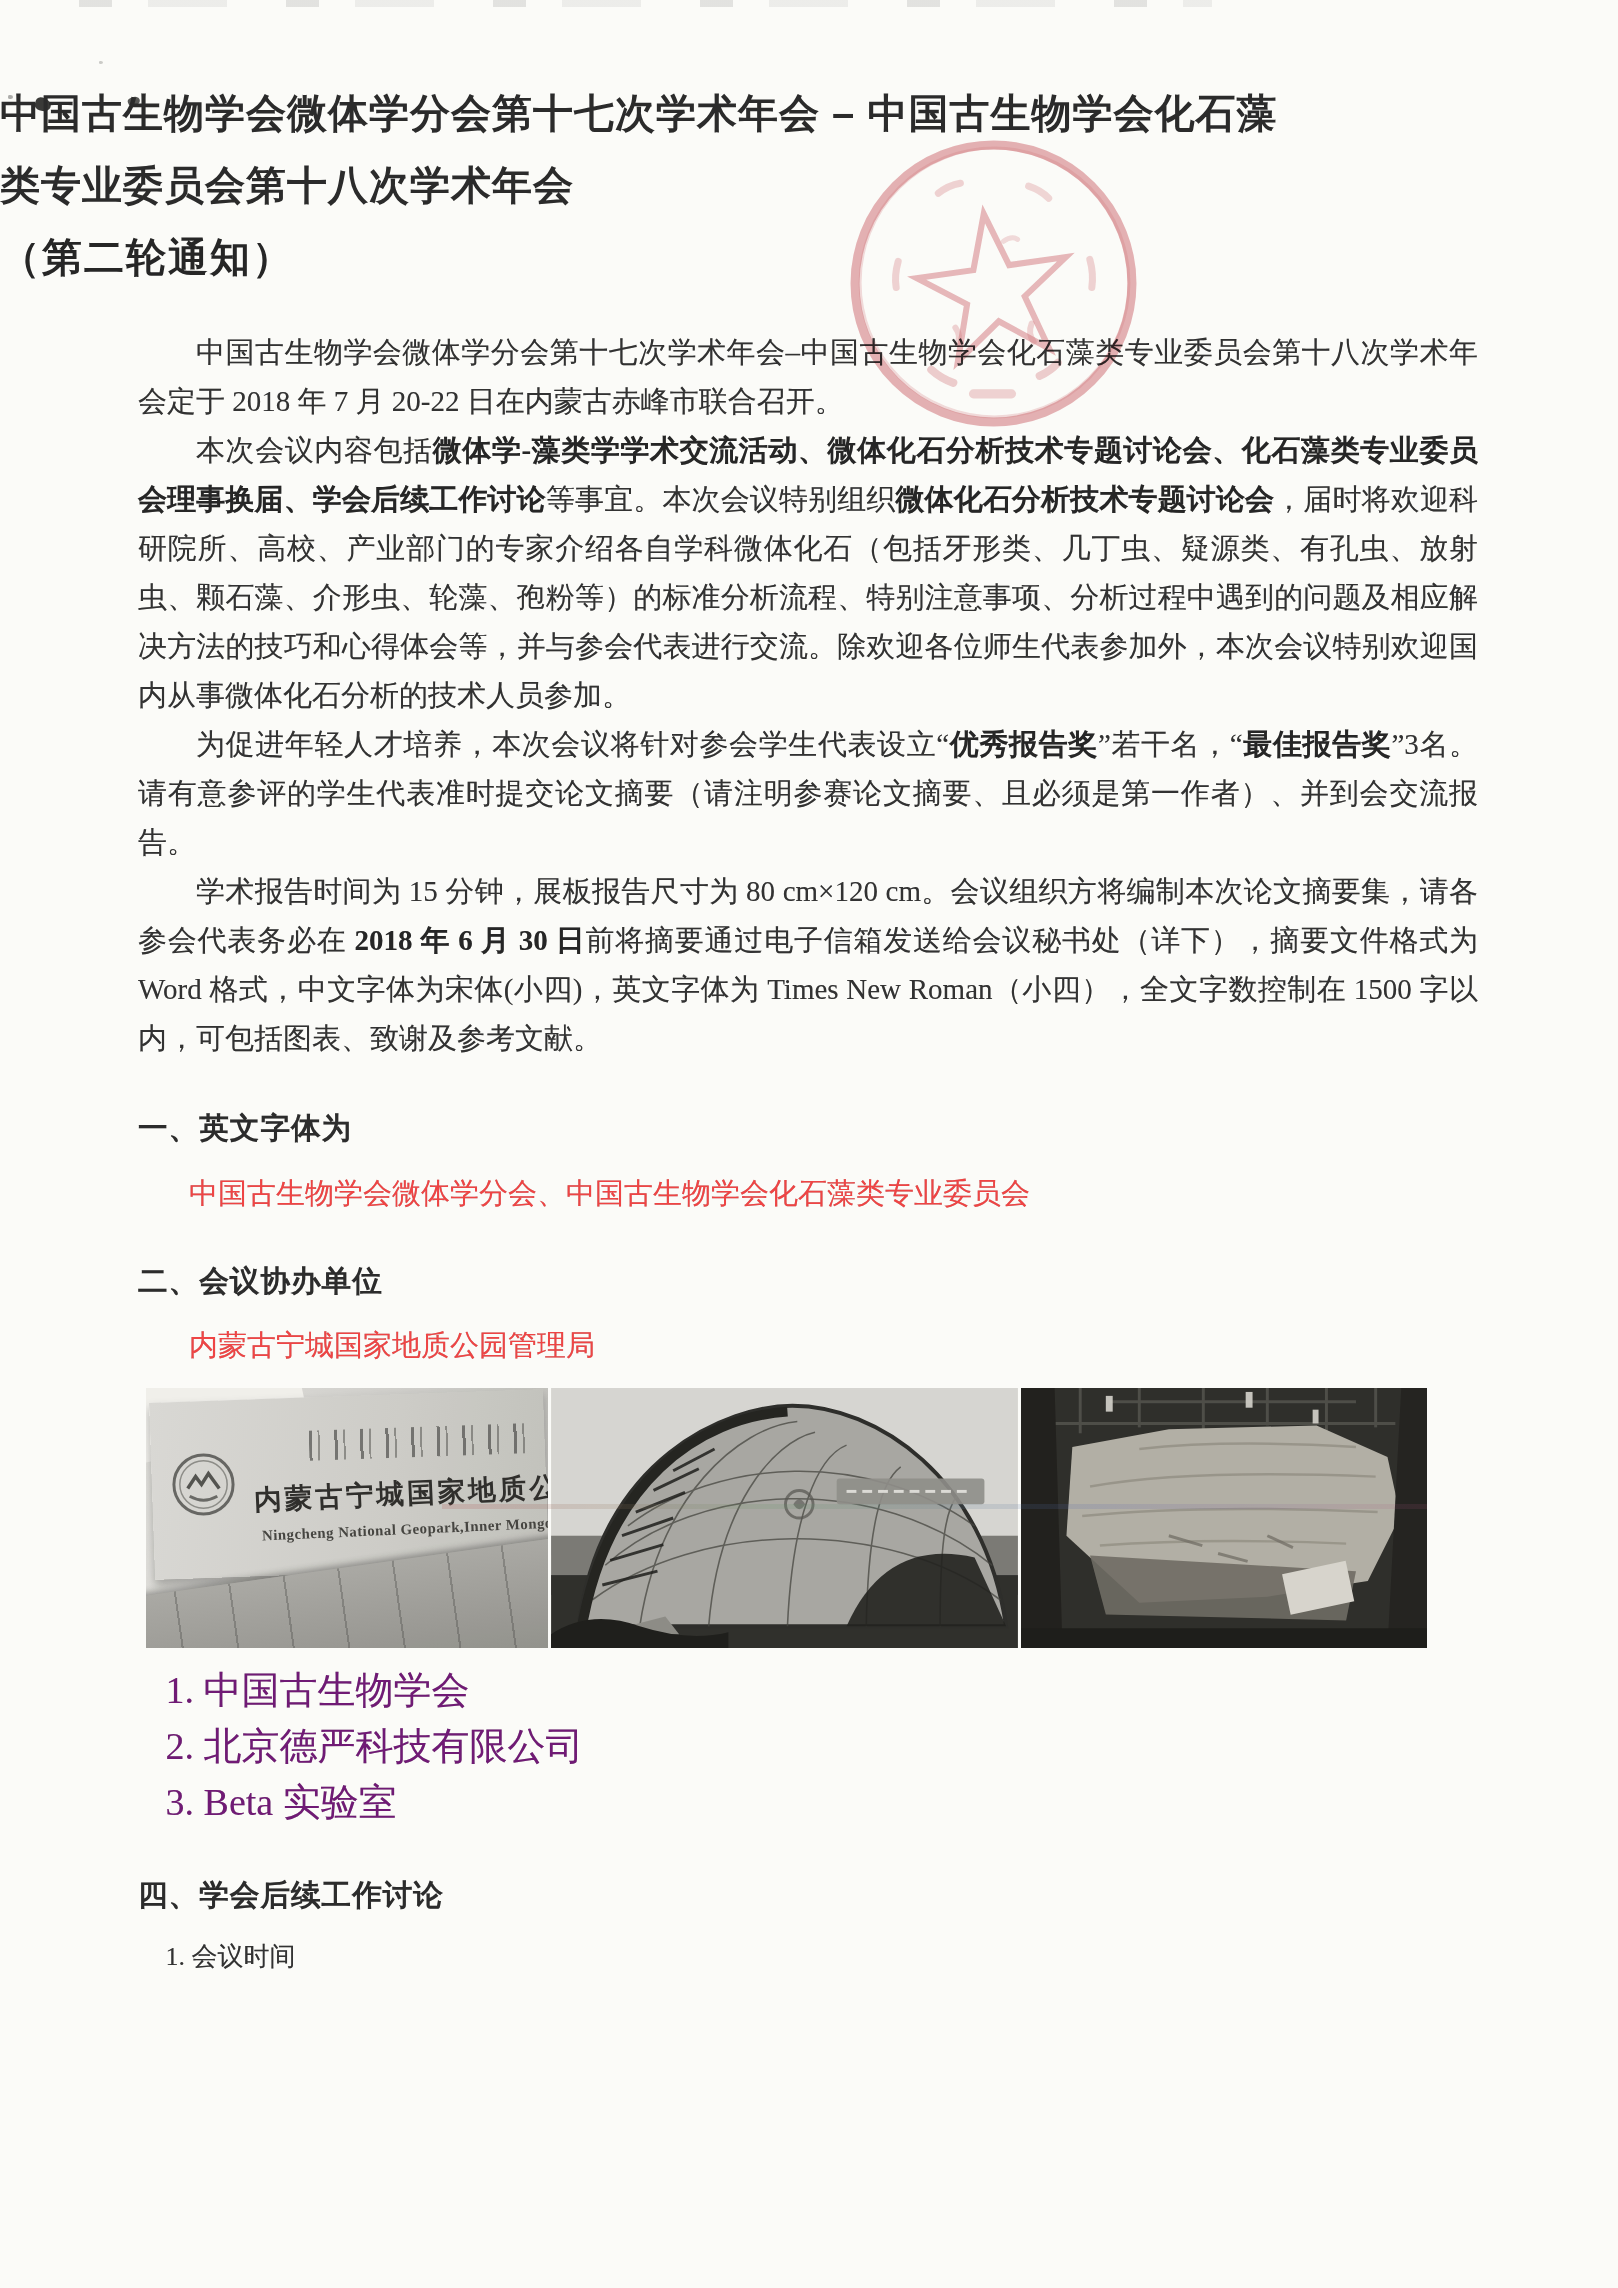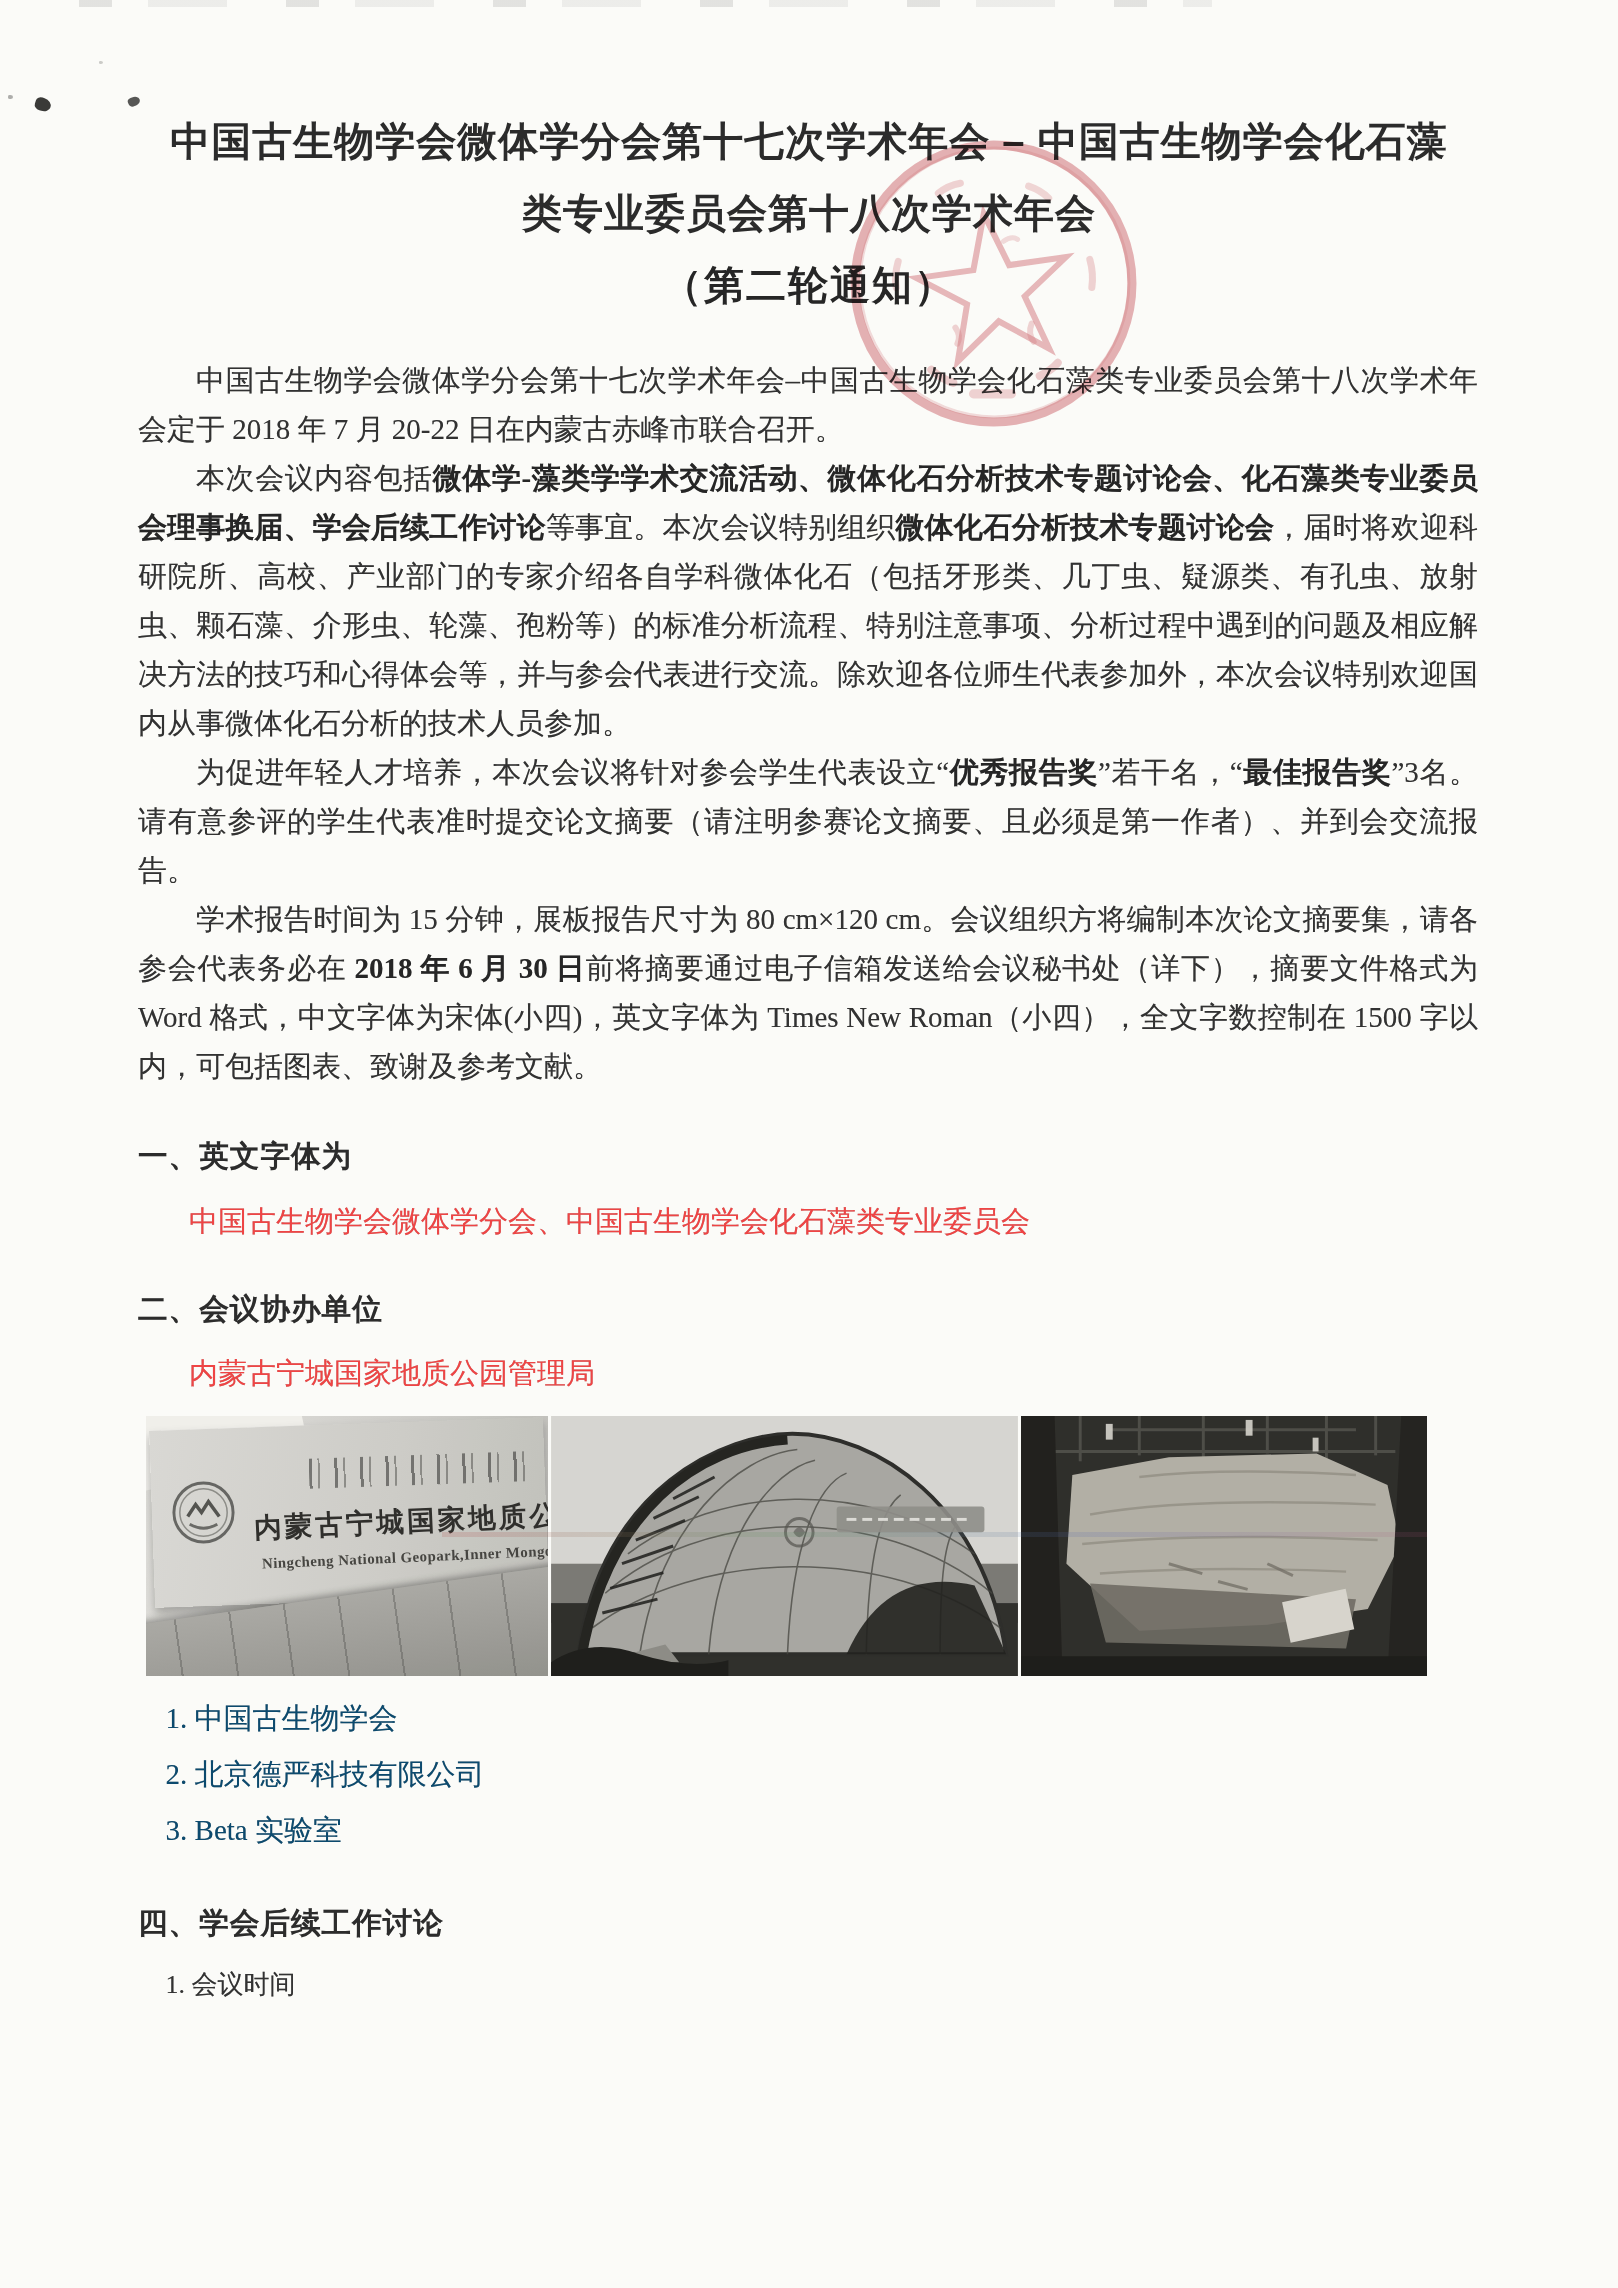--- a/index.html
+++ b/index.html
@@ -21,21 +21,21 @@
       rgba(130,130,130,.15) 69px 148px, transparent 148px 207px);
     opacity:.8;
   }
   .speck{position:absolute;background:#3a3a38;border-radius:40% 60% 55% 45%;}
   .speck.s1{left:35px;top:98px;width:15.8px;height:12.8px;transform:rotate(18deg);}
   .speck.s2{left:128px;top:97px;width:11.8px;height:8.9px;transform:rotate(-24deg);opacity:.85;}
   .speck.s3{left:7.9px;top:95px;width:4.9px;height:3.9px;opacity:.4;}
   .speck.s4{left:99px;top:61px;width:3.9px;height:3px;opacity:.25;}
 
   
-  .title-wrap{position:relative;padding-top:105px;text-align:center;}
+  .title-wrap{position:relative;padding-top:77px;text-align:left;}
   h1{
     margin:0;
     font-family:"Liberation Sans","DejaVu Sans",sans-serif;
     font-weight:600;font-size:40px;line-height:72px;color:#2b2b2b;
     letter-spacing:1px;
   }
   .subtitle{
     font-family:Liberation Sans, sans-serif;
     font-weight:800;font-size:40px;line-height:72px;color:#262626;
     letter-spacing:2px;
@@ -57,21 +57,21 @@
   .para .b{font-weight:700;color:#262626;}
 
   h2.sec{
     font-family:"Liberation Sans","DejaVu Sans",sans-serif;
     font-size:29.6px;font-weight:700;color:#2c2c2c;
     margin:43px 0 0 0;line-height:43px;letter-spacing:1px;
     text-shadow:0 0 0.5px rgba(40,40,40,.3);
   }
   .org-line{margin:21.7px 0 0 0;padding-left:51px;font-size:29px;line-height:45px;color:#ef4444;
     text-shadow:0 0 0.6px rgba(40,40,40,.35);}
-  .sponsor-item{margin:0;padding-left:27.6px;font-size:29px;line-height:56px;color:#0c4a6e;
+  .sponsor-item{margin:0;padding-left:27.6px;font-size:38px;line-height:56px;color:#701a75;
     text-shadow:0 0 0.6px rgba(40,40,40,.35);}
   .sponsor-list{margin-top:13.8px;}
   .sub-item{margin:15.8px 0 0 0;padding-left:27.6px;font-size:26px;line-height:49px;color:#323232;
     text-shadow:0 0 0.6px rgba(40,40,40,.35);}
 
   
   .photo-strip{
     position:relative;margin:19.7px 0 11.8px 7.9px;width:1281px;height:260px;
     display:flex;gap:3px;filter:grayscale(12%) contrast(.98);
   }

